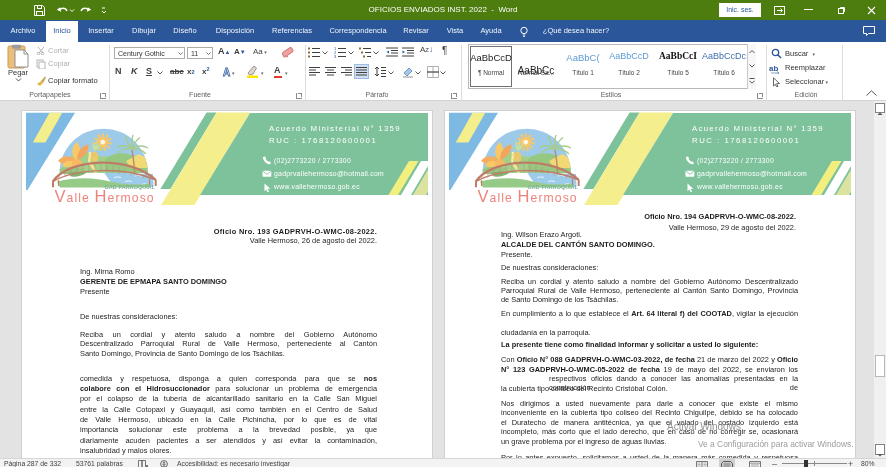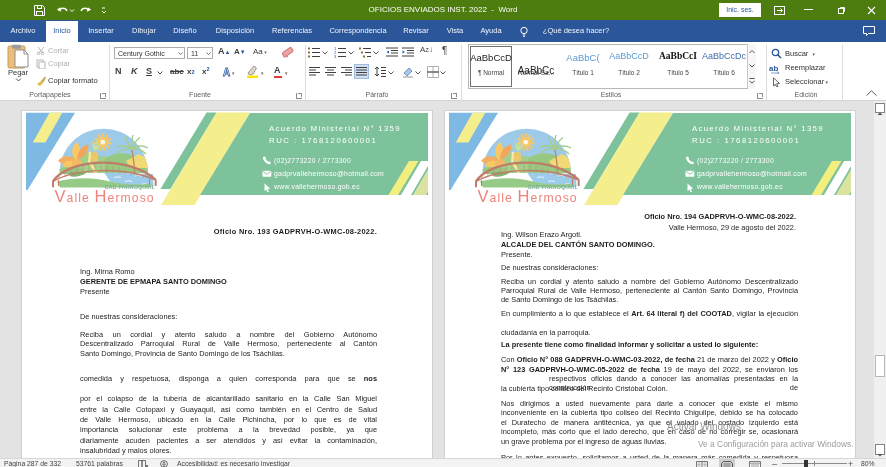--- a/index.html
+++ b/index.html
@@ -407,28 +407,30 @@
     <text x="252" y="78" font-size="6.8" letter-spacing="0.3">www.vallehermoso.gob.ec</text>
   </g>
   <g fill="#ffffff">
     <path d="M241,46.8 c0.2,-0.8 1,-1.6 1.8,-1 l1,0.8 c0.5,0.5 -0.3,1.3 0.1,1.8 l2,2.1 c0.4,0.4 1.1,-0.4 1.7,0 l0.9,0.8 c0.8,0.8 -0.3,1.7 -0.3,1.7 c-1.2,0.9 -3.4,-0.4 -4.7,-1.7 c-1.3,-1.3 -2.9,-3.6 -2.5,-4.5 z"></path>
     <rect x="240.5" y="59.8" width="8.8" height="6" rx="0.7"></rect>
     <path d="M241,60.2 l3.9,3.1 3.9,-3.1" stroke="#7ec29c" stroke-width="0.9" fill="none"></path>
     <path d="M242.5,72.5 l5.8,5.3 -2.7,0.2 1.5,2.7 -1.5,0.6 -1.3,-2.7 -1.8,1.7 z"></path>
   </g>
 </svg>
     <div class="dl" style="left:150px;top:116px;width:205px;text-align:right;font-weight:bold;letter-spacing:0.3px;">Oficio Nro. 193 GADPRVH-O-WMC-08-2022.</div>
+    <div class="dl" style="left:150px;top:125px;width:205px;text-align:right;">Valle Hermoso, 26 de agosto del 2022.</div>
     <div class="dl" style="left:58px;top:155.6px;">Ing. Mirna Romo</div>
     <div class="dl" style="left:58px;top:165.7px;font-weight:bold;">GERENTE DE EPMAPA SANTO DOMINGO</div>
     <div class="dl" style="left:58px;top:175.7px;">Presente</div>
     <div class="dl" style="left:58px;top:200.5px;">De nuestras consideraciones:</div>
     <div class="jl" style="left:58px;top:219.1px;width:297px;">Reciba un cordial y atento saludo a nombre del Gobierno Autónomo</div>
     <div class="jl" style="left:58px;top:228.3px;width:297px;">Descentralizado Parroquial Rural de Valle Hermoso, perteneciente al Cantón</div>
     <div class="dl" style="left:58px;top:237.5px;">Santo Domingo, Provincia de Santo Domingo de los Tsáchilas.</div>
     <div class="jl" style="left:58px;top:262.7px;width:297px;">comedida y respetuosa, disponga a quien corresponda para que se <b>nos</b></div>
+    <div class="jl" style="left:58px;top:273px;width:297px;"><b>colabore con el Hidrosuccionador</b> para solucionar un problema de emergencia</div>
     <div class="jl" style="left:58px;top:283.3px;width:297px;">por el colapso de la tubería de alcantarillado sanitario en la Calle San Miguel</div>
     <div class="jl" style="left:58px;top:293.6px;width:297px;">entre la Calle Cotopaxi y Guayaquil, así como también en el Centro de Salud</div>
     <div class="jl" style="left:58px;top:303.9px;width:297px;">de Valle Hermoso, ubicado en la Calle Pichincha, por lo que es de vital</div>
     <div class="jl" style="left:58px;top:314.2px;width:297px;">importancia solucionar este problema a la brevedad posible, ya que</div>
     <div class="jl" style="left:58px;top:324.5px;width:297px;">diariamente acuden pacientes a ser atendidos y así evitar la contaminación,</div>
     <div class="dl" style="left:58px;top:334.8px;">insalubridad y malos olores.</div>
   </div>
   <div class="page" style="left:444px;height:349px;">
 <svg class="abs" style="left:0;top:0" width="410" height="97" viewBox="0 0 410 97">
   <defs>

